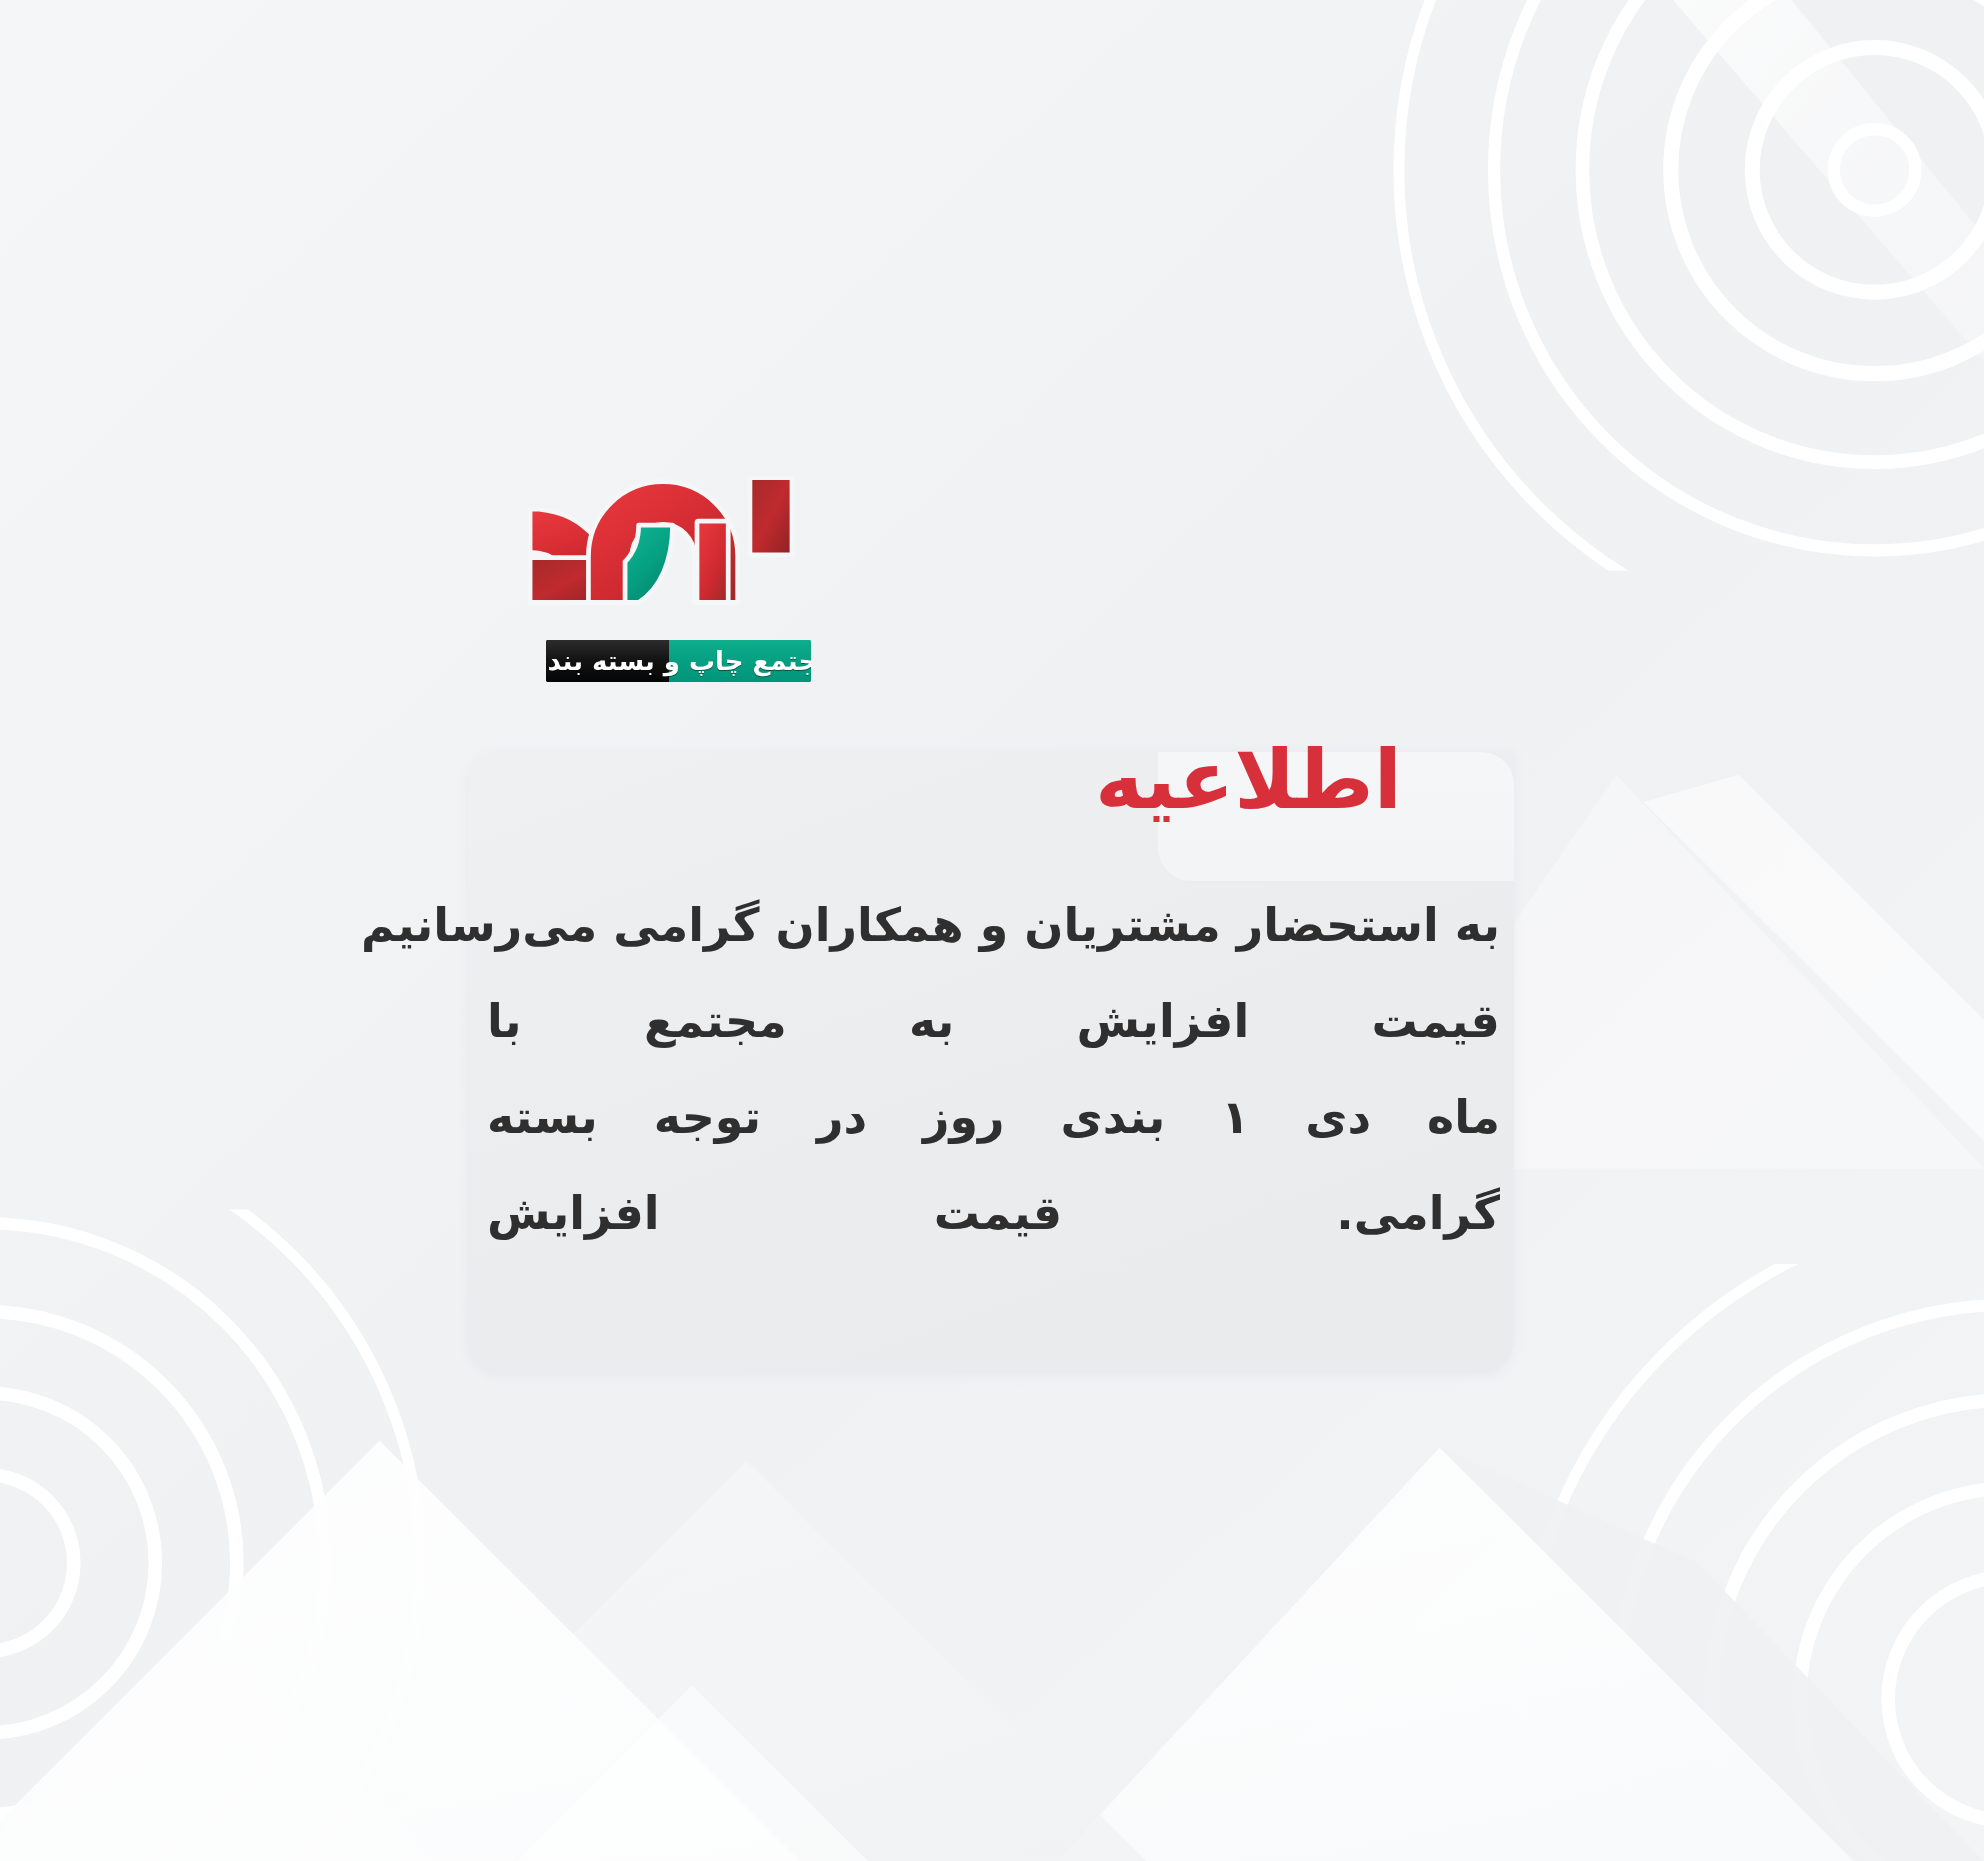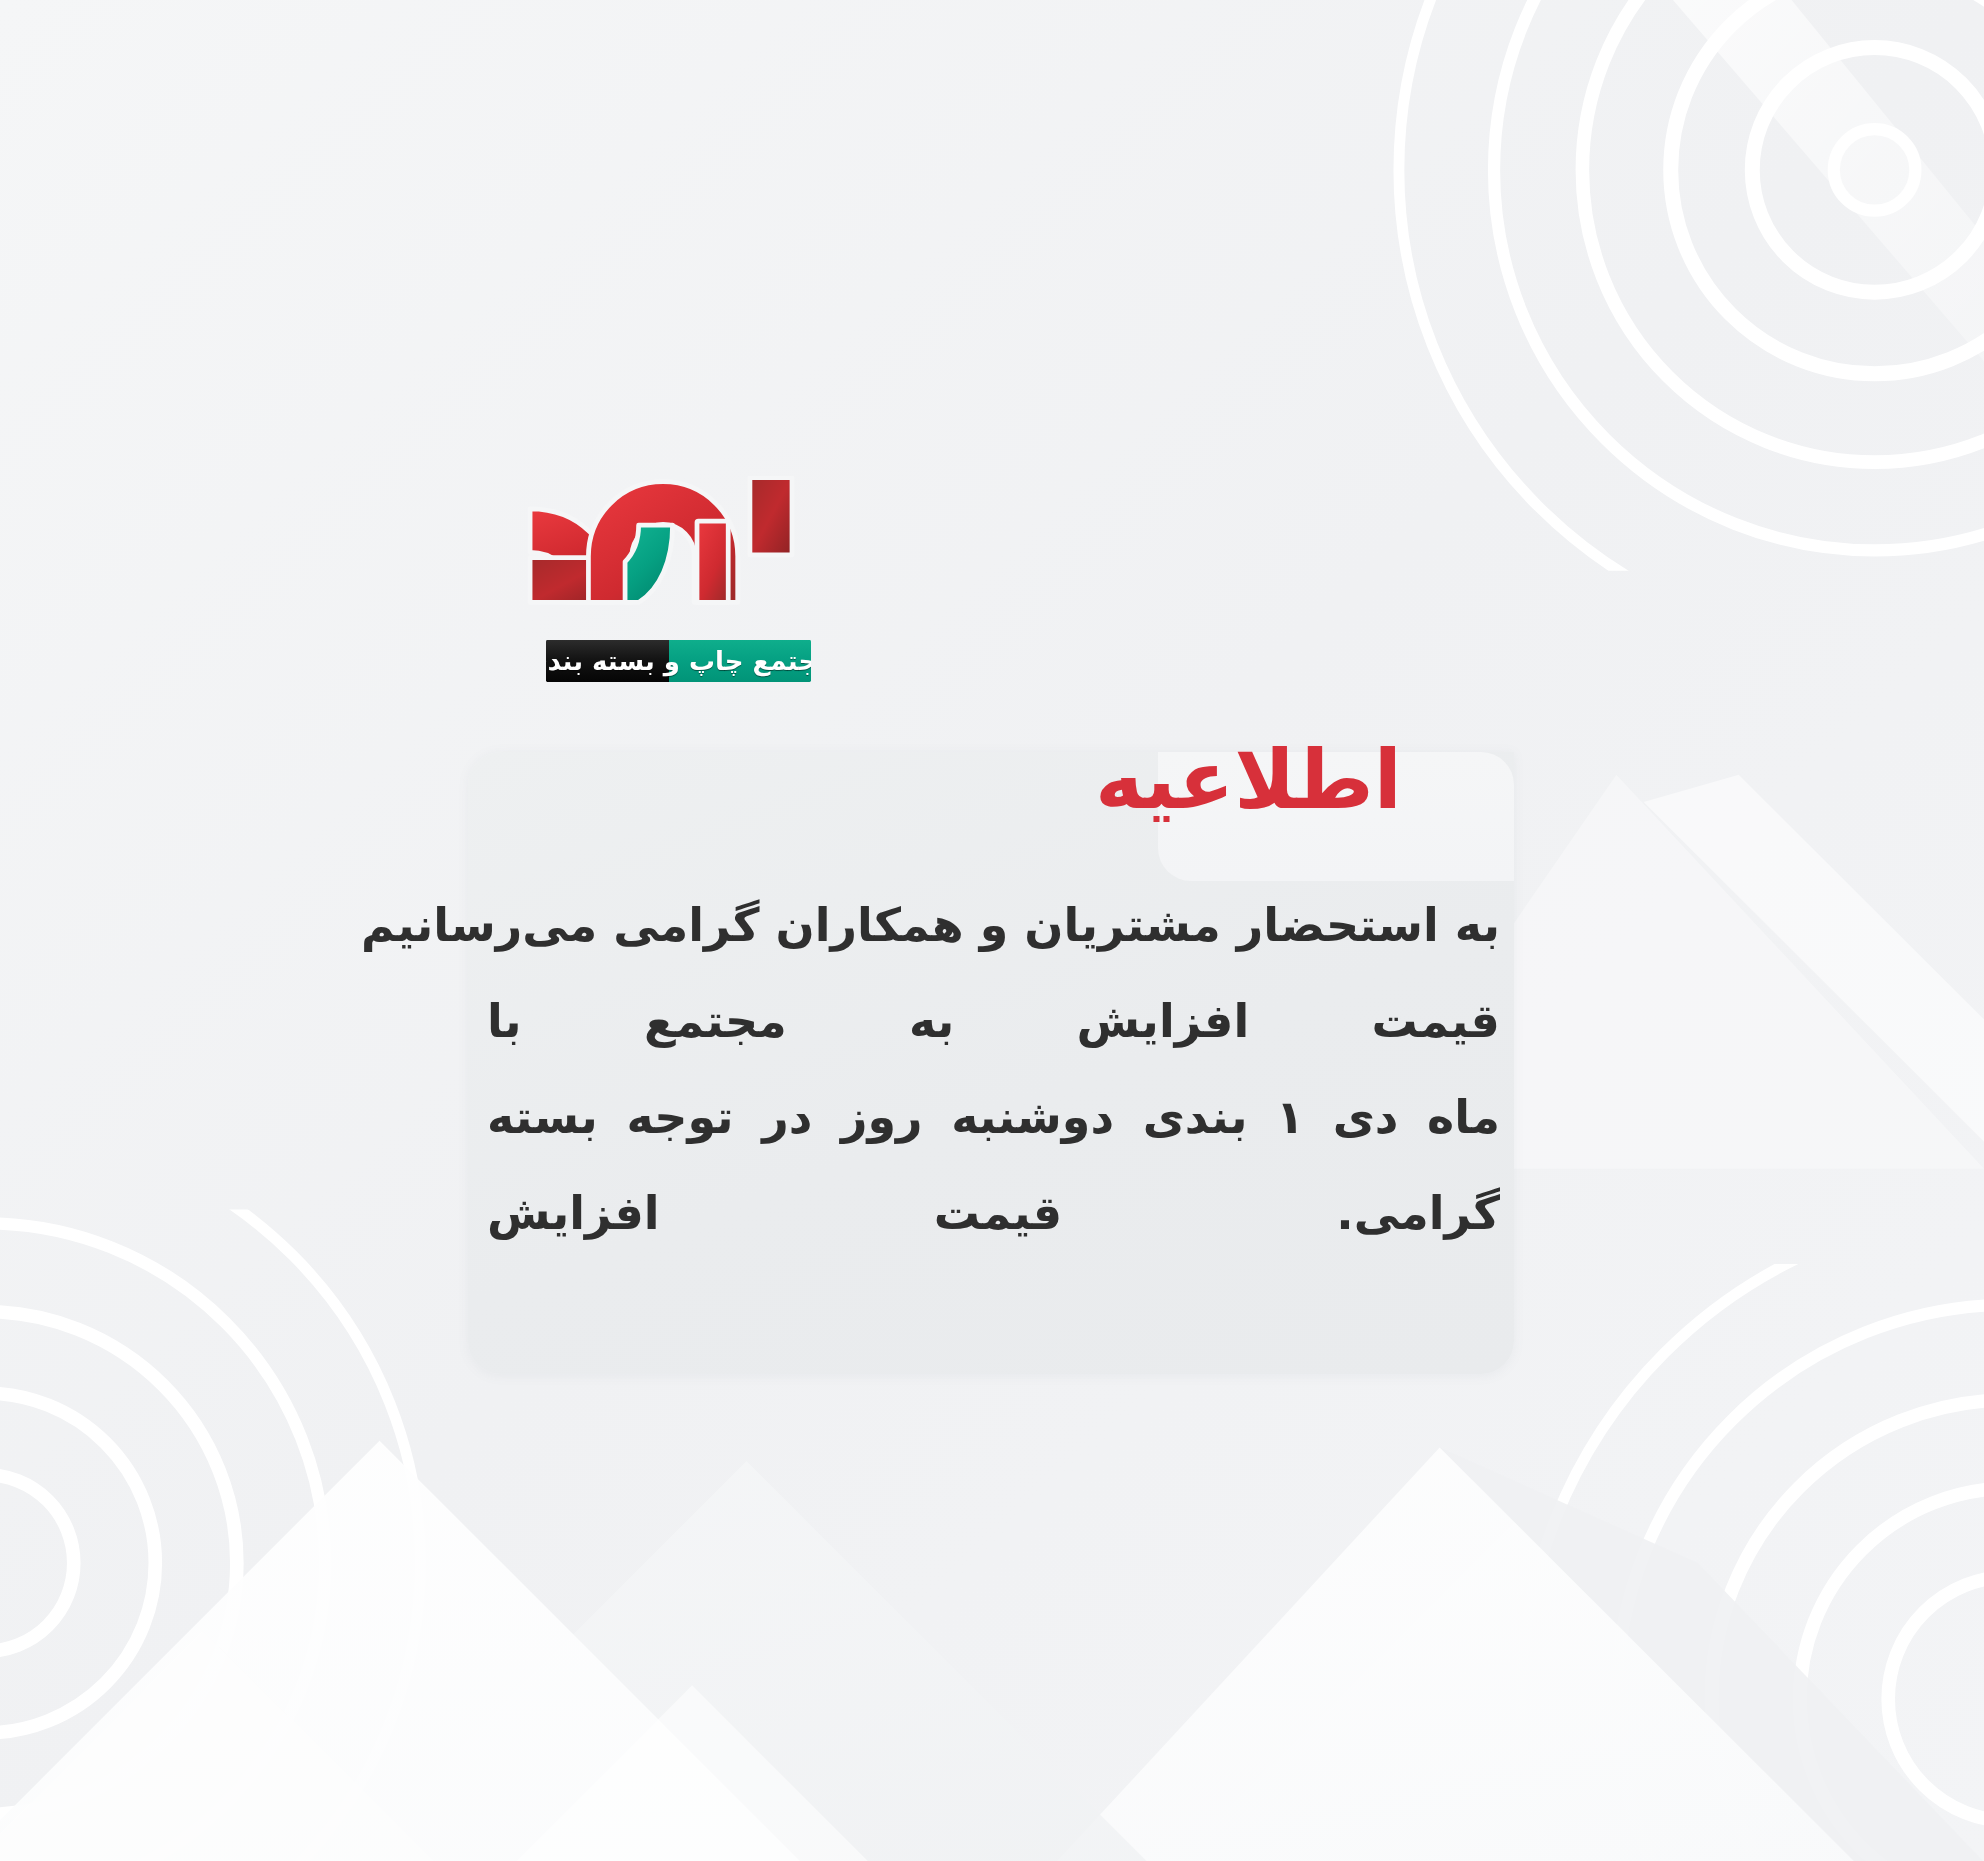--- a/index.html
+++ b/index.html
@@ -275,21 +275,20 @@
       <span>به</span>
       <span>مجتمع</span>
       <span>با</span>
     </div>
 
     <div class="body-line stretch">
       <span>ماه</span>
       <span>دی</span>
       <span>۱</span>
       <span>بندی</span>
-      <span>دوشنبه</span>
       <span>روز</span>
       <span>در</span>
       <span>توجه</span>
       <span>بسته</span>
     </div>
 
     <div class="body-line stretch">
       <span>گرامی.</span>
       <span>قیمت</span>
       <span>افزایش</span>

